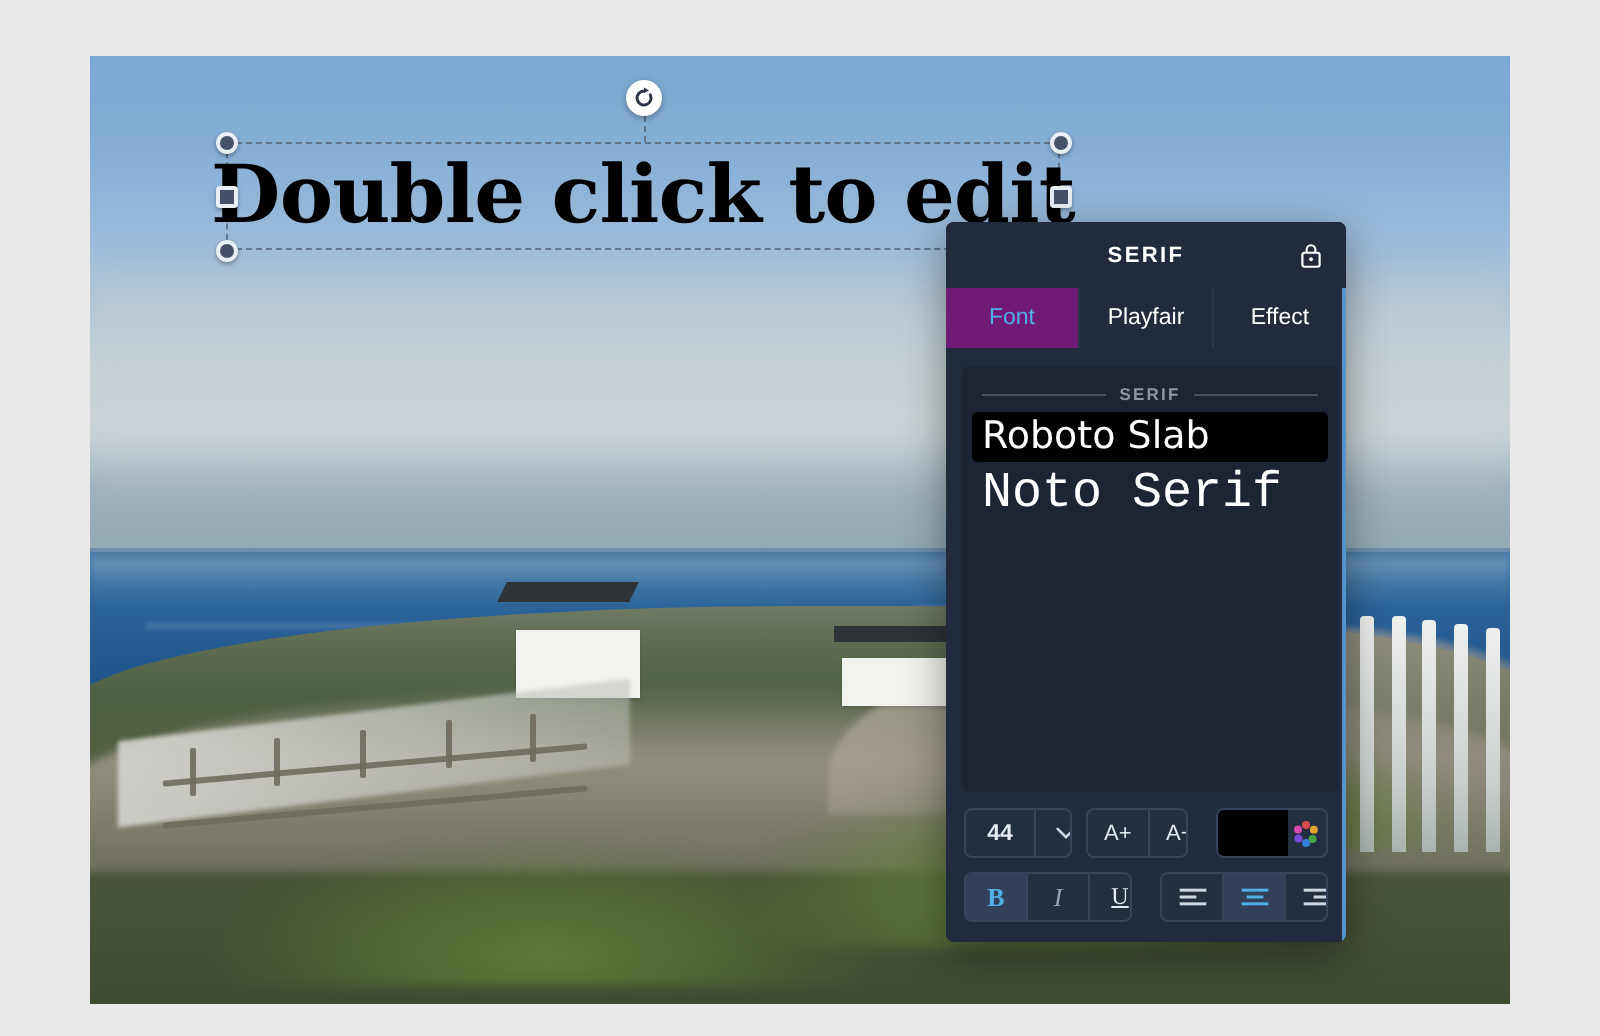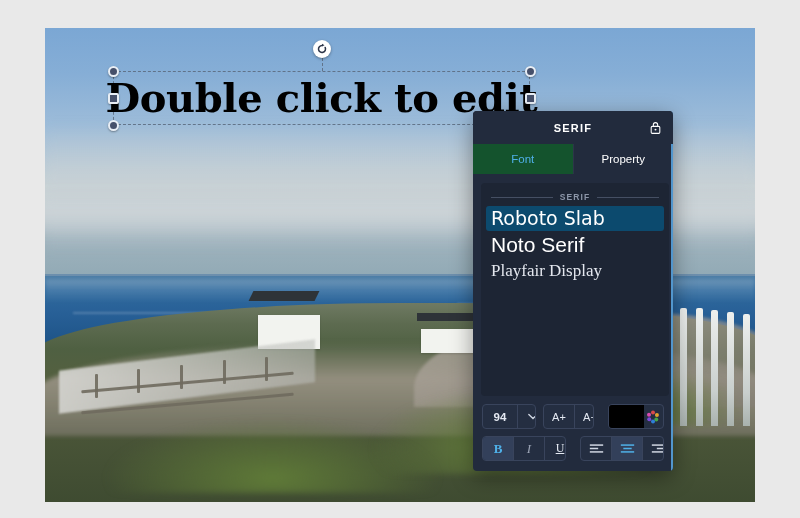--- a/index.html
+++ b/index.html
@@ -210,21 +210,21 @@
   }
 
   .tabs { display: flex; height: 30px; flex: none; }
   .tab {
     flex: 1; display: flex; align-items: center; justify-content: center;
     font-size: 11.5px; color: #fff; background: #222b3d;
     border-right: 1px solid #2c3549;
     cursor: pointer;
   }
   .tab:last-child { border-right: none; }
-  .tab.active { color: #4fb0e8; background: #14532d; }
+  .tab.active { color: #4fb0e8; background: #701a75; }
 
   .list-wrap { padding: 9px 4px 0 8px; flex: 1; min-height: 0; }
   .font-list {
     background: #1d2troubled; background: #1d2534;
     border-radius: 4px;
     height: 100%;
     overflow: hidden;
     padding: 7px 10px 0 10px;
     box-sizing: border-box;
   }
@@ -233,27 +233,27 @@
     color: #8c96a8; font-size: 8.5px; font-weight: 700; letter-spacing: 1.1px;
     margin: 2px 0 4px 0;
   }
   .group-head .rule { flex: 1; height: 1px; background: #454f63; }
   .font-item {
     color: #ffffff; line-height: 1.02;
     padding: 3px 5px; margin: 0 -5px;
     border-radius: 3px; white-space: nowrap; overflow: hidden;
     position: relative; cursor: pointer;
   }
-  .font-item.selected { background: #0c4a6e; }
+  .font-item.selected { background: #000000; }
   .crown { position: absolute; right: 4px; top: 50%; transform: translateY(-50%); }
 
   .f-holtwood { font-family: "DejaVu Serif", serif; font-weight: 700; font-size: 19px; letter-spacing: .5px; }
   .f-suez     { font-family: "DejaVu Serif", serif; font-weight: 700; font-size: 19px; }
   .f-roboto   { font-family: "DejaVu Sans", sans-serif; font-weight: 400; font-size: 19px; }
-  .f-noto     { font-family: Liberation Sans, sans-serif; font-weight: 400; font-size: 21px; }
+  .f-noto     { font-family: Liberation Mono, monospace; font-weight: 400; font-size: 25px; }
   .f-didot    { font-family: "DejaVu Serif", serif; font-weight: 400; font-size: 19px; }
   .f-playfair { font-family: "Liberation Serif", serif; font-weight: 400; font-size: 17px; color: #e3e7ee; }
   .f-clip     { font-family: "Liberation Serif", serif; font-weight: 400; font-size: 17px; color: #dfe4ec; }
 
   
   .toolbar { flex: none; padding: 8px 9px 10px 9px; }
   .trow { display: flex; align-items: center; gap: 7px; margin-bottom: 7px; }
   .trow:last-child { margin-bottom: 0; }
   .grp {
     display: flex; align-items: stretch;
@@ -369,21 +369,22 @@
         <svg width="13" height="14" viewBox="0 0 24 26">
           <rect x="4" y="10" width="16" height="13" rx="2" fill="none" stroke="#ffffff" stroke-width="2"></rect>
           <path d="M8 10 V7a4 4 0 0 1 8 0v3" fill="none" stroke="#ffffff" stroke-width="2"></path>
           <circle cx="12" cy="16" r="1.8" fill="#ffffff"></circle>
         </svg>
       </div>
     </div>
 
     <div class="tabs">
       <div class="tab active">Font</div>
-      <div class="tab">Property</div>
+      <div class="tab">Playfair</div>
+      <div class="tab">Effect</div>
     </div>
 
     <div class="list-wrap">
       <div class="font-list">
         <div class="group-head">
           <span class="rule"></span>
           <span>SERIF</span>
           <span class="rule"></span>
         </div>
 
@@ -391,31 +392,28 @@
 
         <div class="font-item f-roboto selected">
           <span>Roboto Slab</span>
         </div>
 
         <div class="font-item f-noto">
           <span>Noto Serif</span>
         </div>
 
 
-        <div class="font-item f-playfair">
-          <span>Playfair Display</span>
-        </div>
 
       </div>
     </div>
 
     <div class="toolbar">
       <div class="trow">
         <div class="grp">
-          <div class="cell size-val">94</div>
+          <div class="cell size-val">44</div>
           <div class="cell">
             <svg width="10" height="7" viewBox="0 0 12 8">
               <path d="M1 1.5 L6 6.5 L11 1.5" fill="none" stroke="#cfd6e2" stroke-width="1.6" stroke-linecap="round"></path>
             </svg>
           </div>
         </div>
         <div class="grp">
           <div class="cell">A+</div>
           <div class="cell">A−</div>
         </div>

